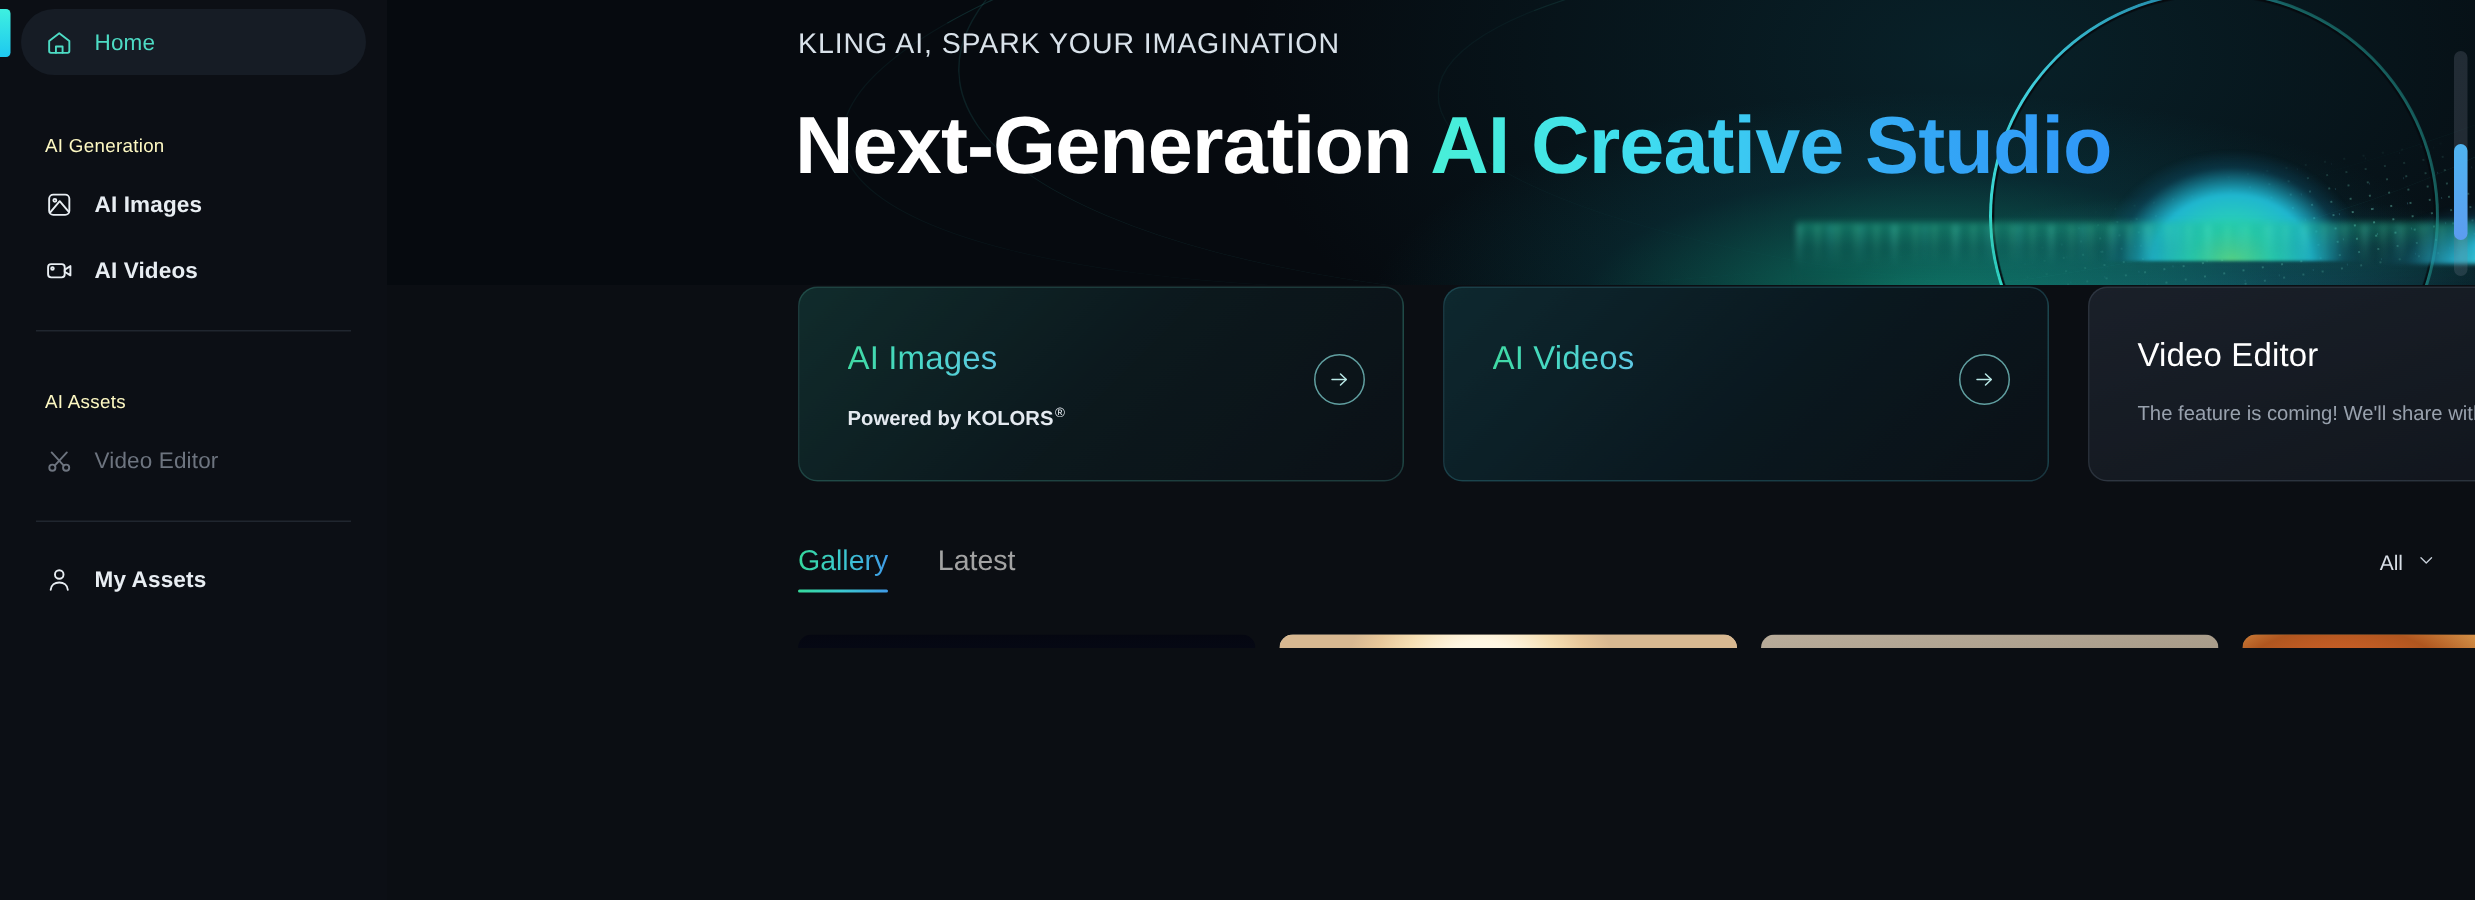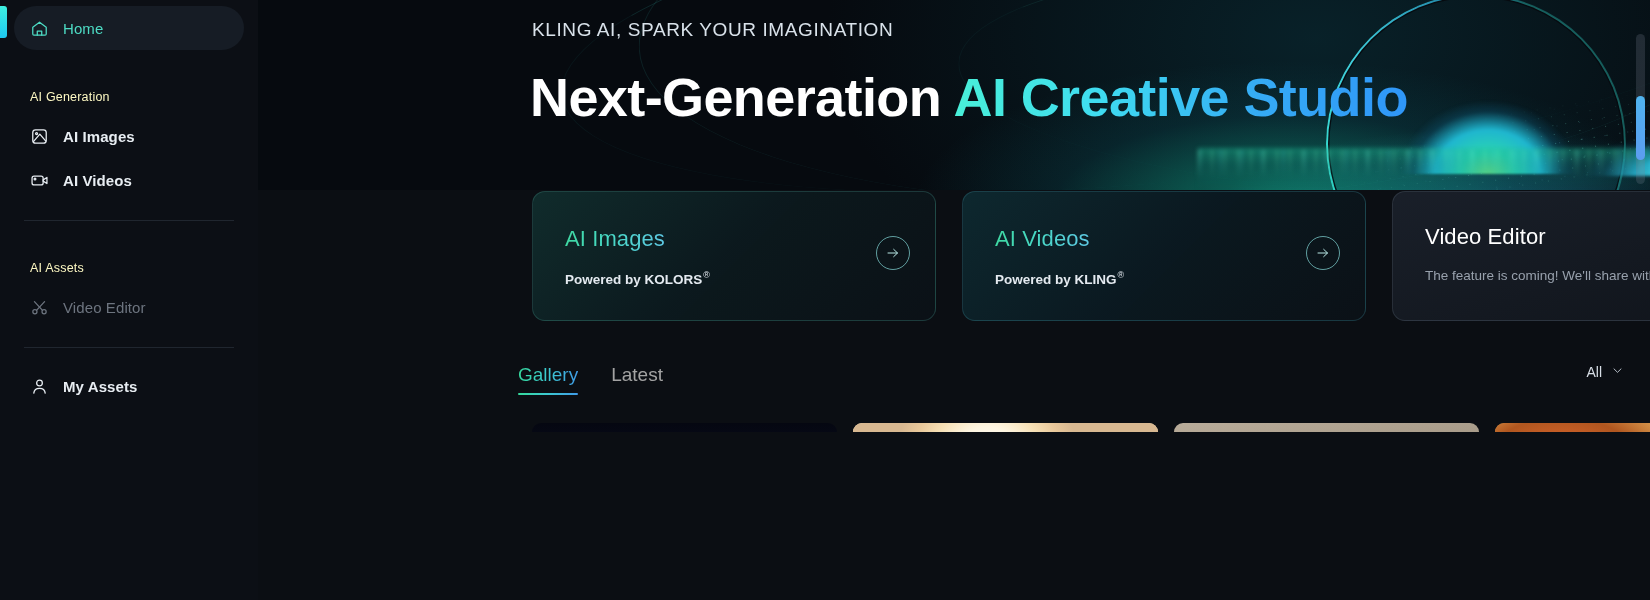--- a/index.html
+++ b/index.html
@@ -178,22 +178,22 @@
   .card-arrow {
     position: absolute; right: 25px; top: 44px;
     width: 34px; height: 34px; border-radius: 50%;
     border: 1px solid rgba(125,205,205,.75);
     display: flex; align-items: center; justify-content: center;
   }
   .card-arrow svg { width: 16px; height: 16px; stroke: #b9e8e6; stroke-width: 1.5; fill: none; stroke-linecap: round; stroke-linejoin: round; }
 
   
   .tabs-row {
-    position: absolute; left: 260px; right: 26px; top: 364px;
-    display: flex; align-items: flex-start;
+    position: absolute; left: 274px; right: 26px; top: 364px;
+    display: flex; align-items: center;
   }
   .tab {
     font-size: 19px; margin-right: 33px; padding-bottom: 9px;
     position: relative; cursor: pointer; color: #a3a3a3; font-weight: 400;
   }
   .tab.active {
     background: linear-gradient(92deg, #35d99b 0%, #3cc9cf 48%, #3f9ae8 100%);
     -webkit-background-clip: text; background-clip: text;
     -webkit-text-fill-color: transparent; color: transparent;
   }
@@ -434,21 +434,20 @@
         <div class="card-arrow">
           <svg viewBox="0 0 24 24">
               <path d="M4.5 12h14"></path>
               <path d="M13 6.5 18.8 12 13 17.5"></path>
             </svg>
         </div>
       </div>
 
       <div class="card card-b">
         <div class="card-title grad">AI Videos</div>
-        <div class="card-sub"><span>Powered by KLING</span><sup>®</sup></div>
         <div class="card-arrow">
           <svg viewBox="0 0 24 24">
               <path d="M4.5 12h14"></path>
               <path d="M13 6.5 18.8 12 13 17.5"></path>
             </svg>
         </div>
       </div>
 
       <div class="card card-c">
         <div class="card-title plain">Video Editor</div>

